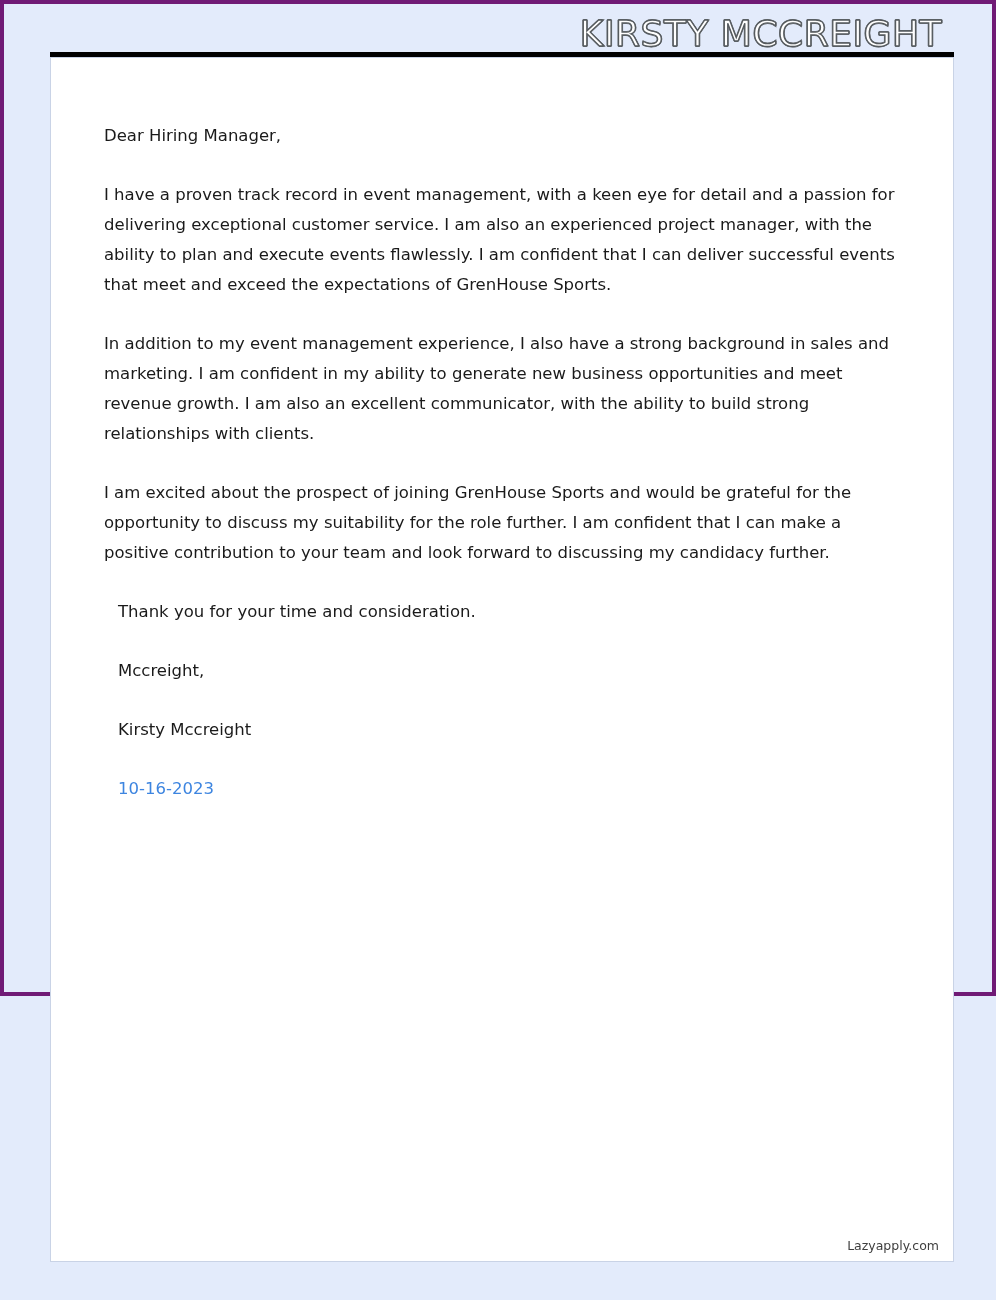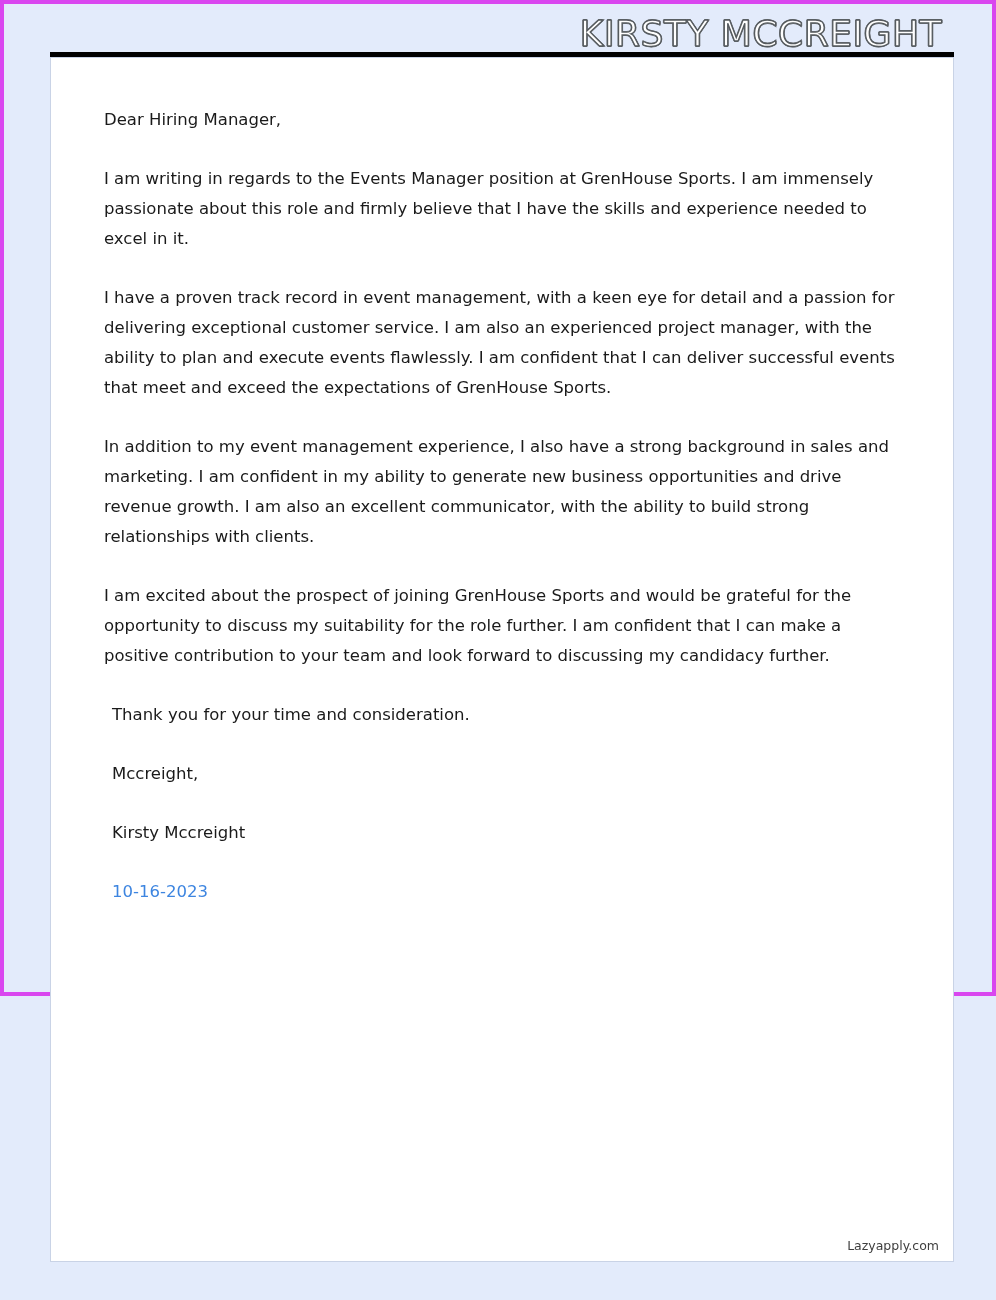--- a/index.html
+++ b/index.html
@@ -11,21 +11,21 @@
     height: 1300px;
     background: #e3ebfb;
     font-family: "DejaVu Sans", sans-serif;
     overflow: hidden;
   }
   .page {
     position: relative;
     width: 996px;
     height: 996px;
     background: #e3ebfb;
-    border: 4px solid #d946ef;
+    border: 4px solid #701a75;
     box-sizing: border-box;
   }
   .header {
     position: absolute;
     top: 4px;
     left: 4px;
     right: 4px;
     height: 46px;
     display: flex;
     align-items: flex-end;
@@ -67,28 +67,28 @@
     position: absolute;
     top: 47px;
     left: 53px;
     width: 797px;
     font-family: "DejaVu Sans", sans-serif;
     font-size: 16.5px;
     line-height: 30px;
     color: #1a1a1a;
   }
   .body-text p {
-    margin: 0 0 29px 0;
+    margin: 16px 0 29px 0;
   }
   .date {
     color: #3d85e0;
     margin: 0;
   }
   .signature-block p {
-    margin: 0 0 29px 8px;
+    margin: 0 0 29px 14px;
   }
   .footer {
     position: absolute;
     right: 14px;
     bottom: 8px;
     font-family: "DejaVu Sans", sans-serif;
     font-size: 12.5px;
     color: #3f3f3f;
     text-align: center;
   }
@@ -101,23 +101,22 @@
   <div class="header">
     <div class="header-name">KIRSTY MCCREIGHT</div>
   </div>
 
   <div class="rule"></div>
 
   <div class="sheet">
 
     <div class="body-text">
       <p>Dear Hiring Manager,</p>
-      <p>I am writing in regards to the Events Manager position at GrenHouse Sports. I am immensely passionate about this role and firmly believe that I have the skills and experience needed to excel in it.</p>
       <p>I have a proven track record in event management, with a keen eye for detail and a passion for delivering exceptional customer service. I am also an experienced project manager, with the ability to plan and execute events flawlessly. I am confident that I can deliver successful events that meet and exceed the expectations of GrenHouse Sports.</p>
-      <p>In addition to my event management experience, I also have a strong background in sales and marketing. I am confident in my ability to generate new business opportunities and drive revenue growth. I am also an excellent communicator, with the ability to build strong relationships with clients.</p>
+      <p>In addition to my event management experience, I also have a strong background in sales and marketing. I am confident in my ability to generate new business opportunities and meet revenue growth. I am also an excellent communicator, with the ability to build strong relationships with clients.</p>
       <p>I am excited about the prospect of joining GrenHouse Sports and would be grateful for the opportunity to discuss my suitability for the role further. I am confident that I can make a positive contribution to your team and look forward to discussing my candidacy further.</p>
       <div class="signature-block">
         <p>Thank you for your time and consideration.</p>
         <p>Mccreight,</p>
         <p>Kirsty Mccreight</p>
         <p class="date">10-16-2023</p>
       </div>
     </div>
 
     <div class="footer">Lazyapply.com</div>

